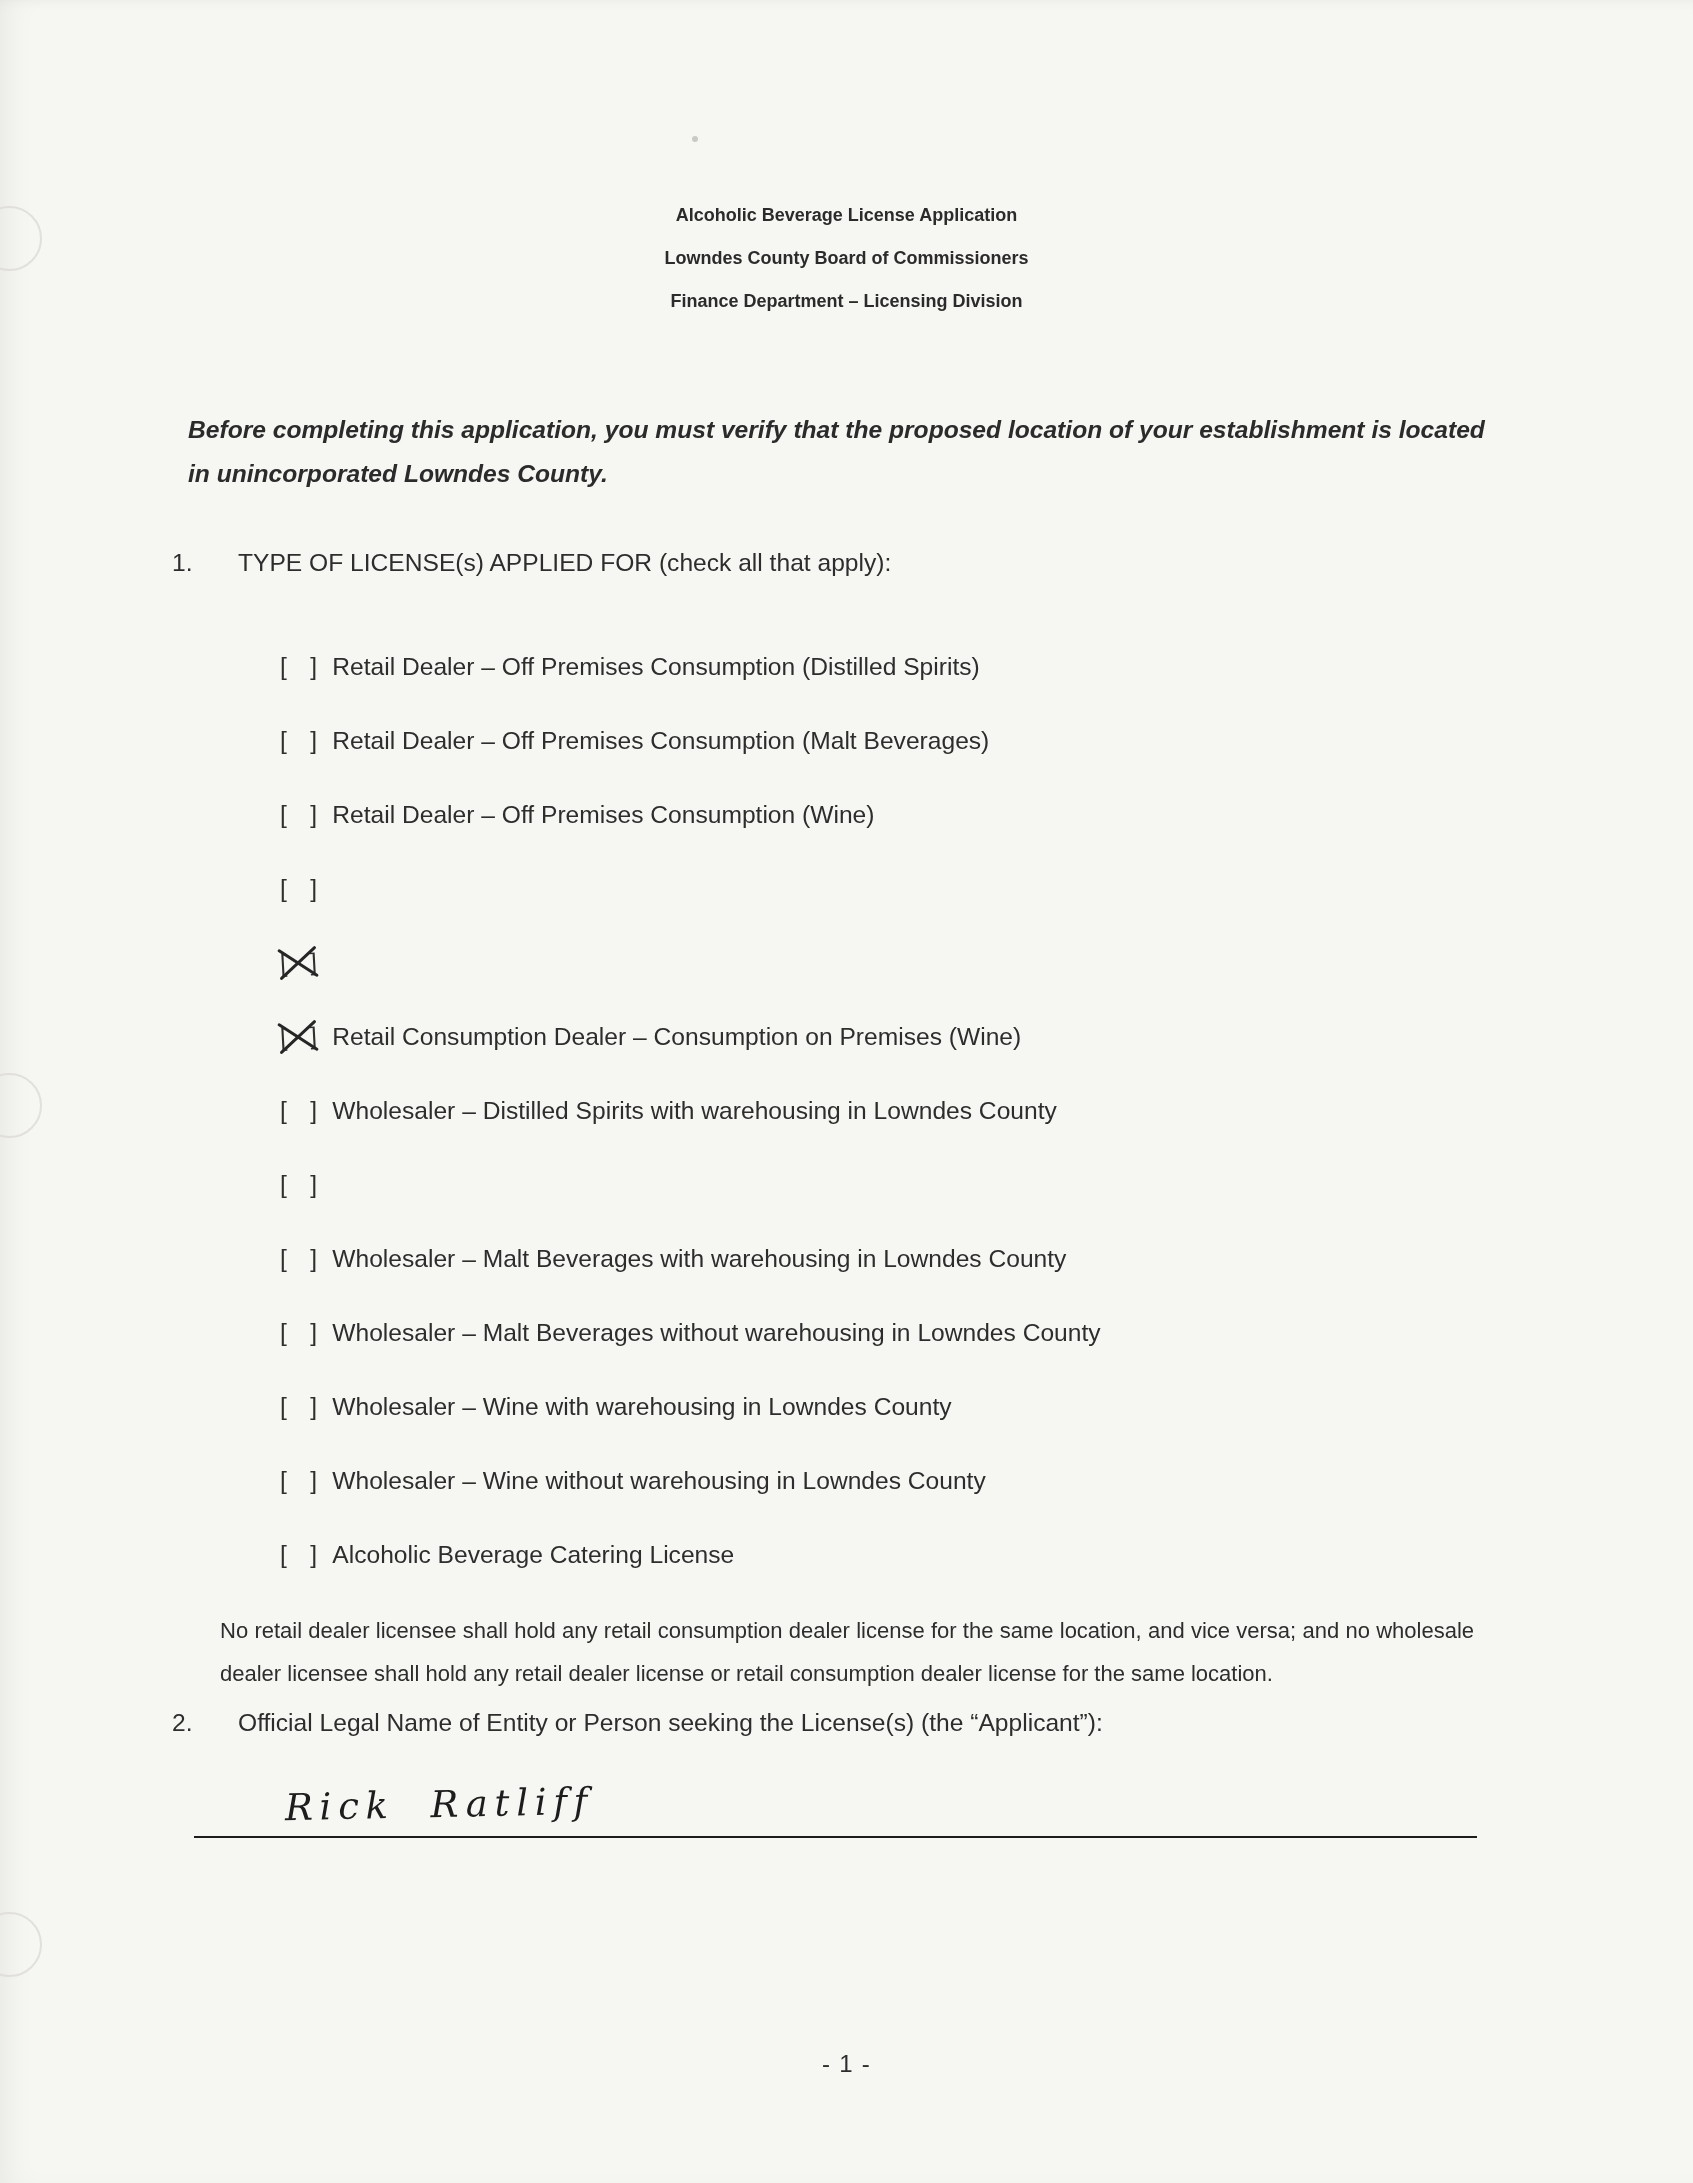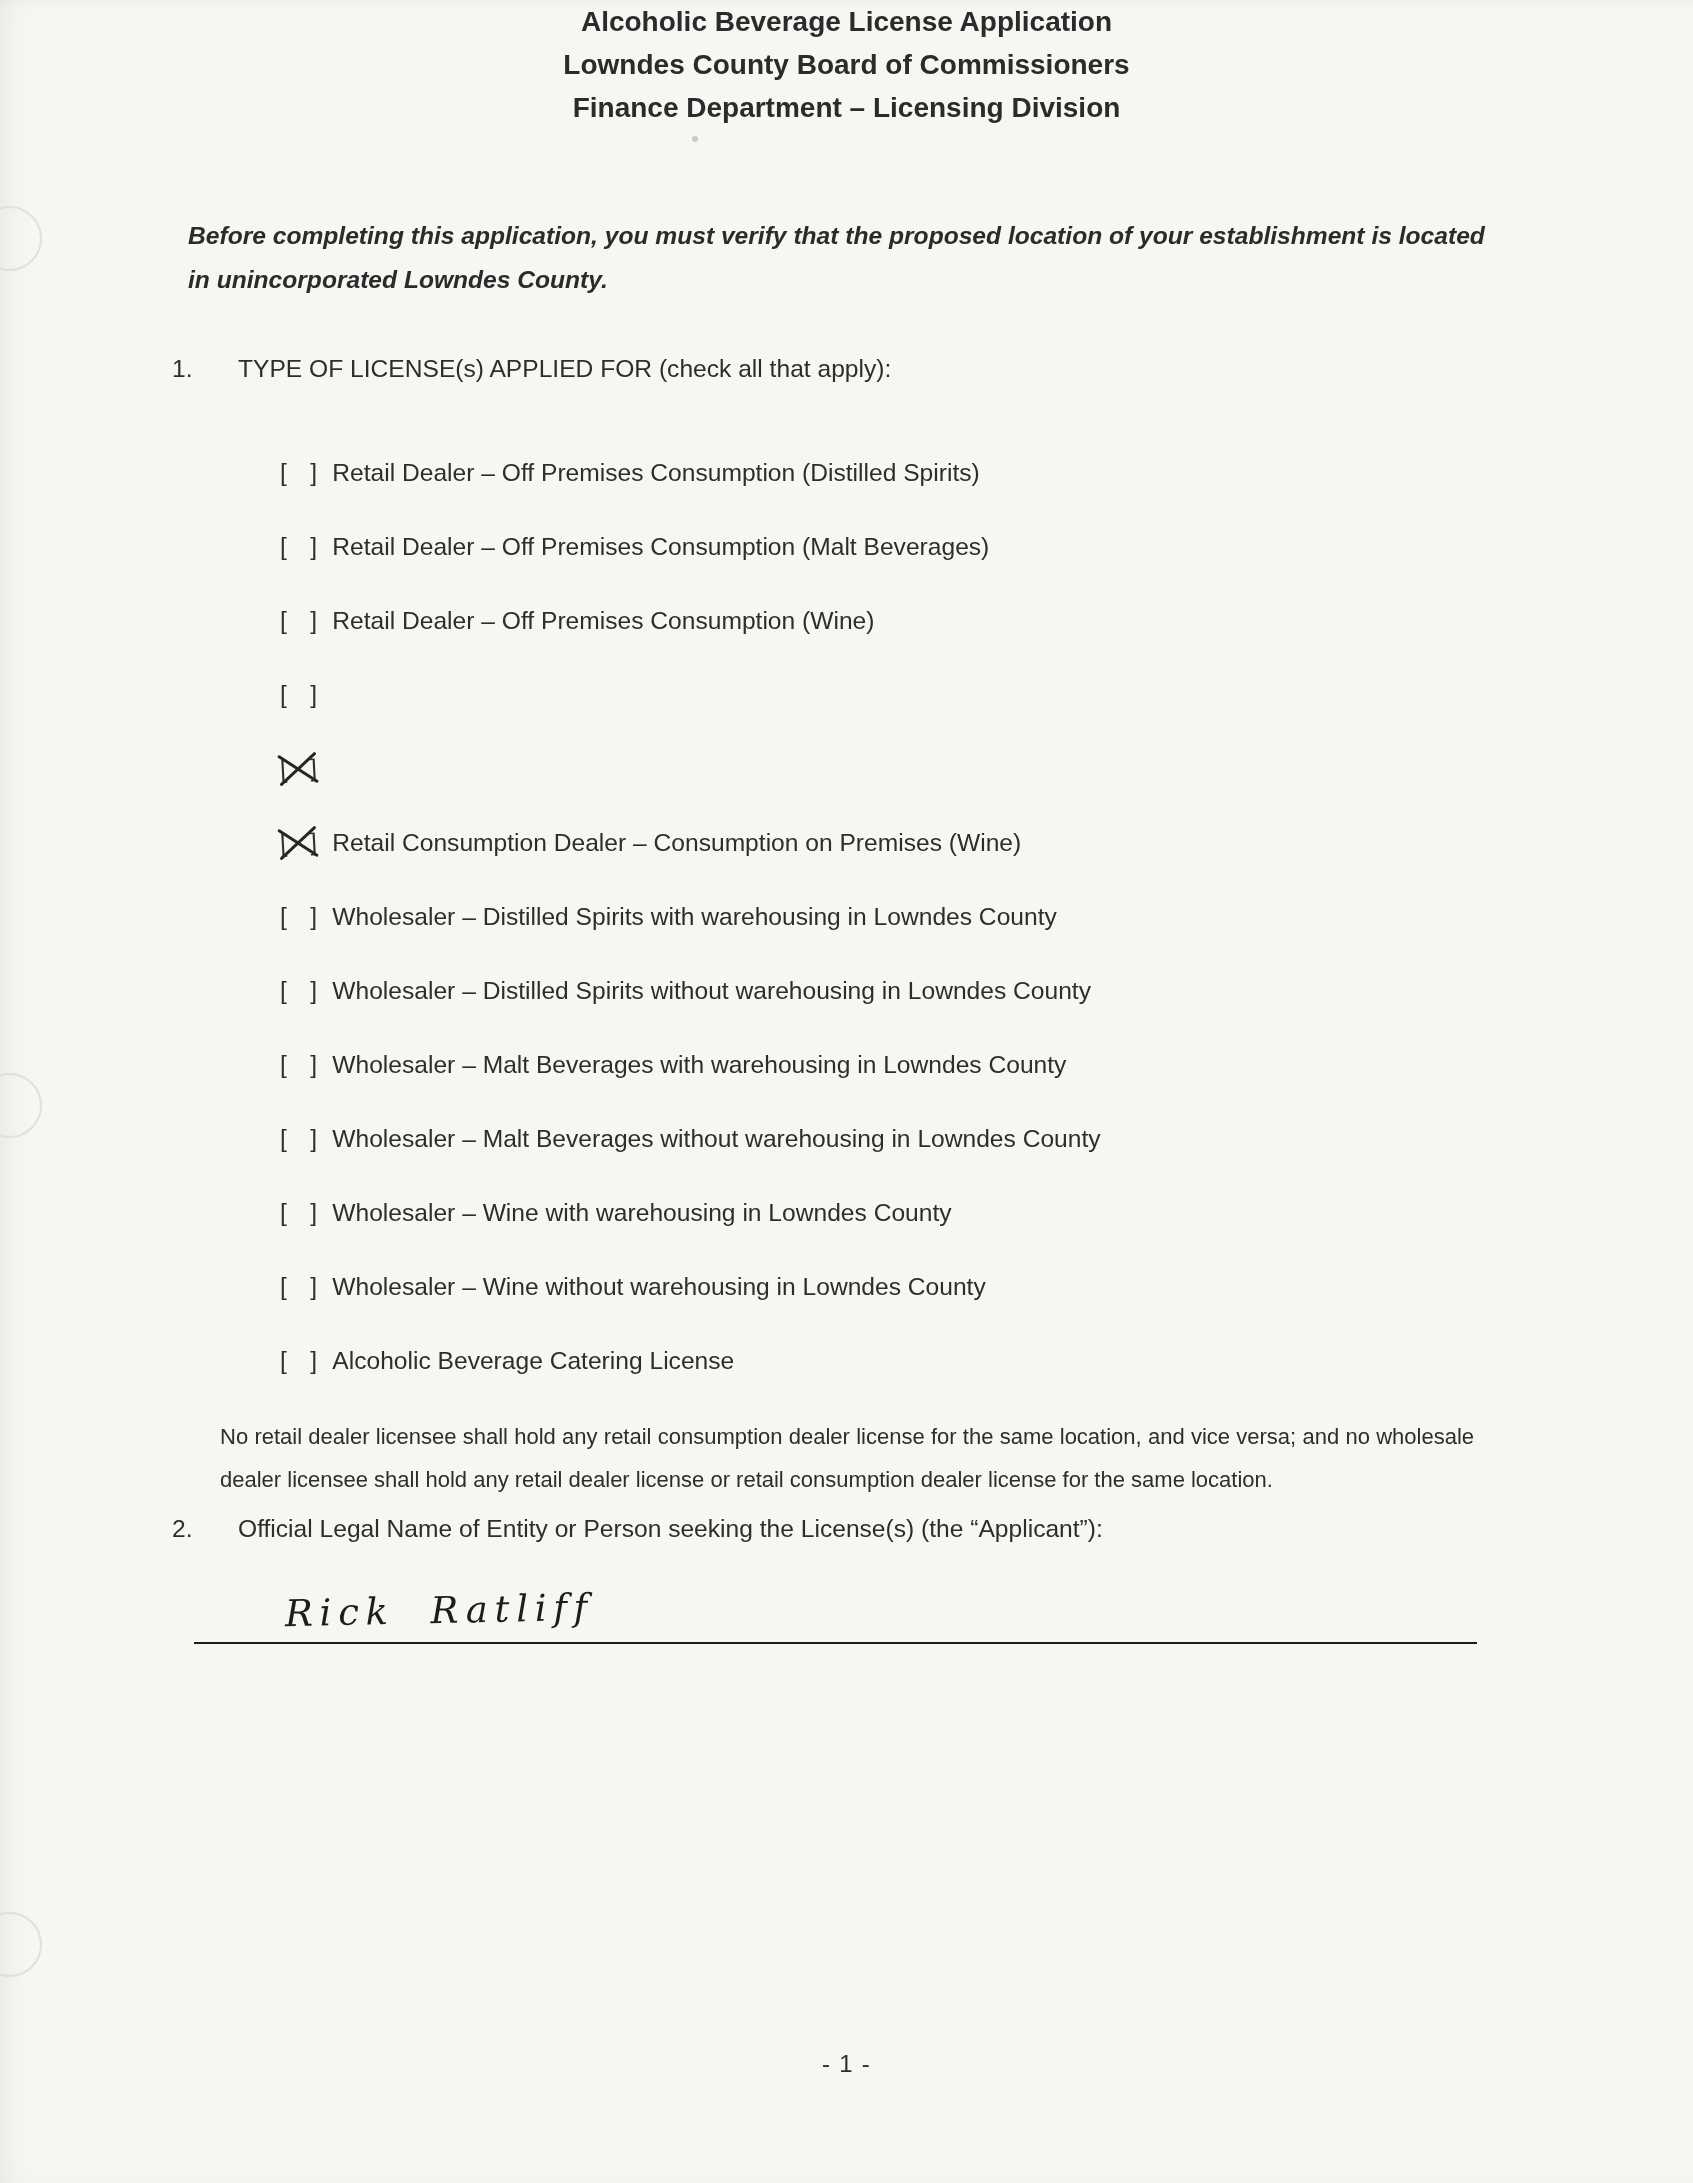--- a/index.html
+++ b/index.html
@@ -30,23 +30,24 @@
   .speck {
     position: absolute;
     left: 692px; top: 136px;
     width: 6px; height: 6px;
     border-radius: 50%;
     background: #b7b7b3;
     opacity: 0.7;
   }
 
   .title-block {
+    padding-top: 194px;
     text-align: center;
     font-weight: bold;
-    font-size: 28px;
+    font-size: 18px;
     line-height: 43px;
     color: #2b2b2b;
   }
 
   .intro {
     margin: 85px 185px 0 188px;
     font-weight: bold;
     font-style: italic;
     font-size: 24.6px;
     line-height: 44px;
@@ -222,21 +223,20 @@
       </span>
       <span class="check-label">Wholesaler – Distilled Spirits with warehousing in Lowndes County</span>
     </div>
 
     <div class="check-item">
       <span class="checkbox">
         <span>[</span>
         <span>]</span>
 
       </span>
-      <span class="check-label">Wholesaler – Distilled Spirits without warehousing in Lowndes County</span>
     </div>
 
     <div class="check-item">
       <span class="checkbox">
         <span>[</span>
         <span>]</span>
 
       </span>
       <span class="check-label">Wholesaler – Malt Beverages with warehousing in Lowndes County</span>
     </div>

